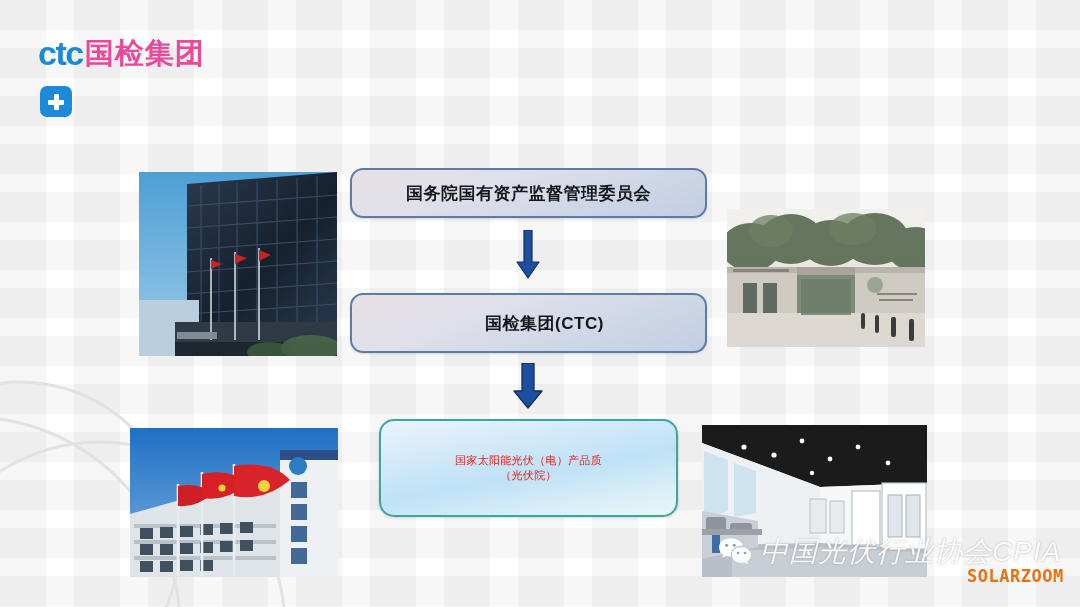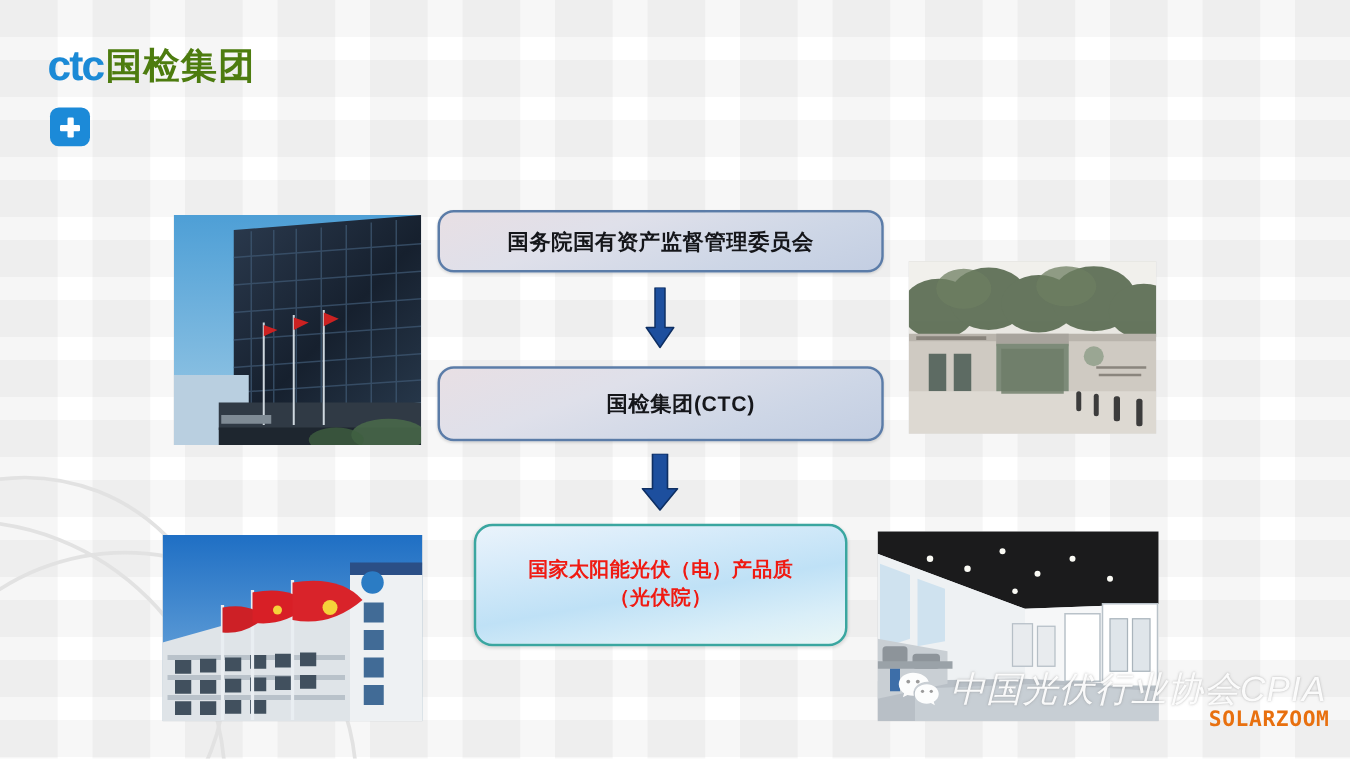--- a/index.html
+++ b/index.html
@@ -53,21 +53,21 @@
   .logo-ctc {
     font-size: 34px;
     font-weight: 700;
     color: #1b8ad6;
     letter-spacing: -1.5px;
     line-height: 1;
   }
   .logo-cn {
     font-size: 29px;
     font-weight: 700;
-    color: #4d7c0f;
+    color: #ec4899;
     letter-spacing: 1px;
     line-height: 1;
   }
   .title-row {
     position: absolute;
     left: 40px;
     top: 86px;
     display: flex;
     align-items: center;
     gap: 13px;
@@ -130,22 +130,22 @@
   .node-3 {
     left: 379px; top: 419px; width: 299px; height: 98px;
     border: 2px solid #3aa6a0;
     border-radius: 15px;
     background: linear-gradient(170deg, #eaf3fb 0%, #d9ecfa 22%, #bfe1f6 55%, #d9eef8 80%, #e9f6f6 100%);
     box-shadow: 0 1px 3px rgba(0,0,0,0.14);
     flex-direction: column;
     padding: 4px 8px;
   }
   .node-3 .red-line {
-    font-size: 16px;
-    font-weight: 700;
+    font-size: 11px;
+    font-weight: 400;
     color: #f01a12;
     line-height: 1.38;
     letter-spacing: 0.3px;
     white-space: nowrap;
   }
 
   .arrow {
     position: absolute;
     display: block;
   }

